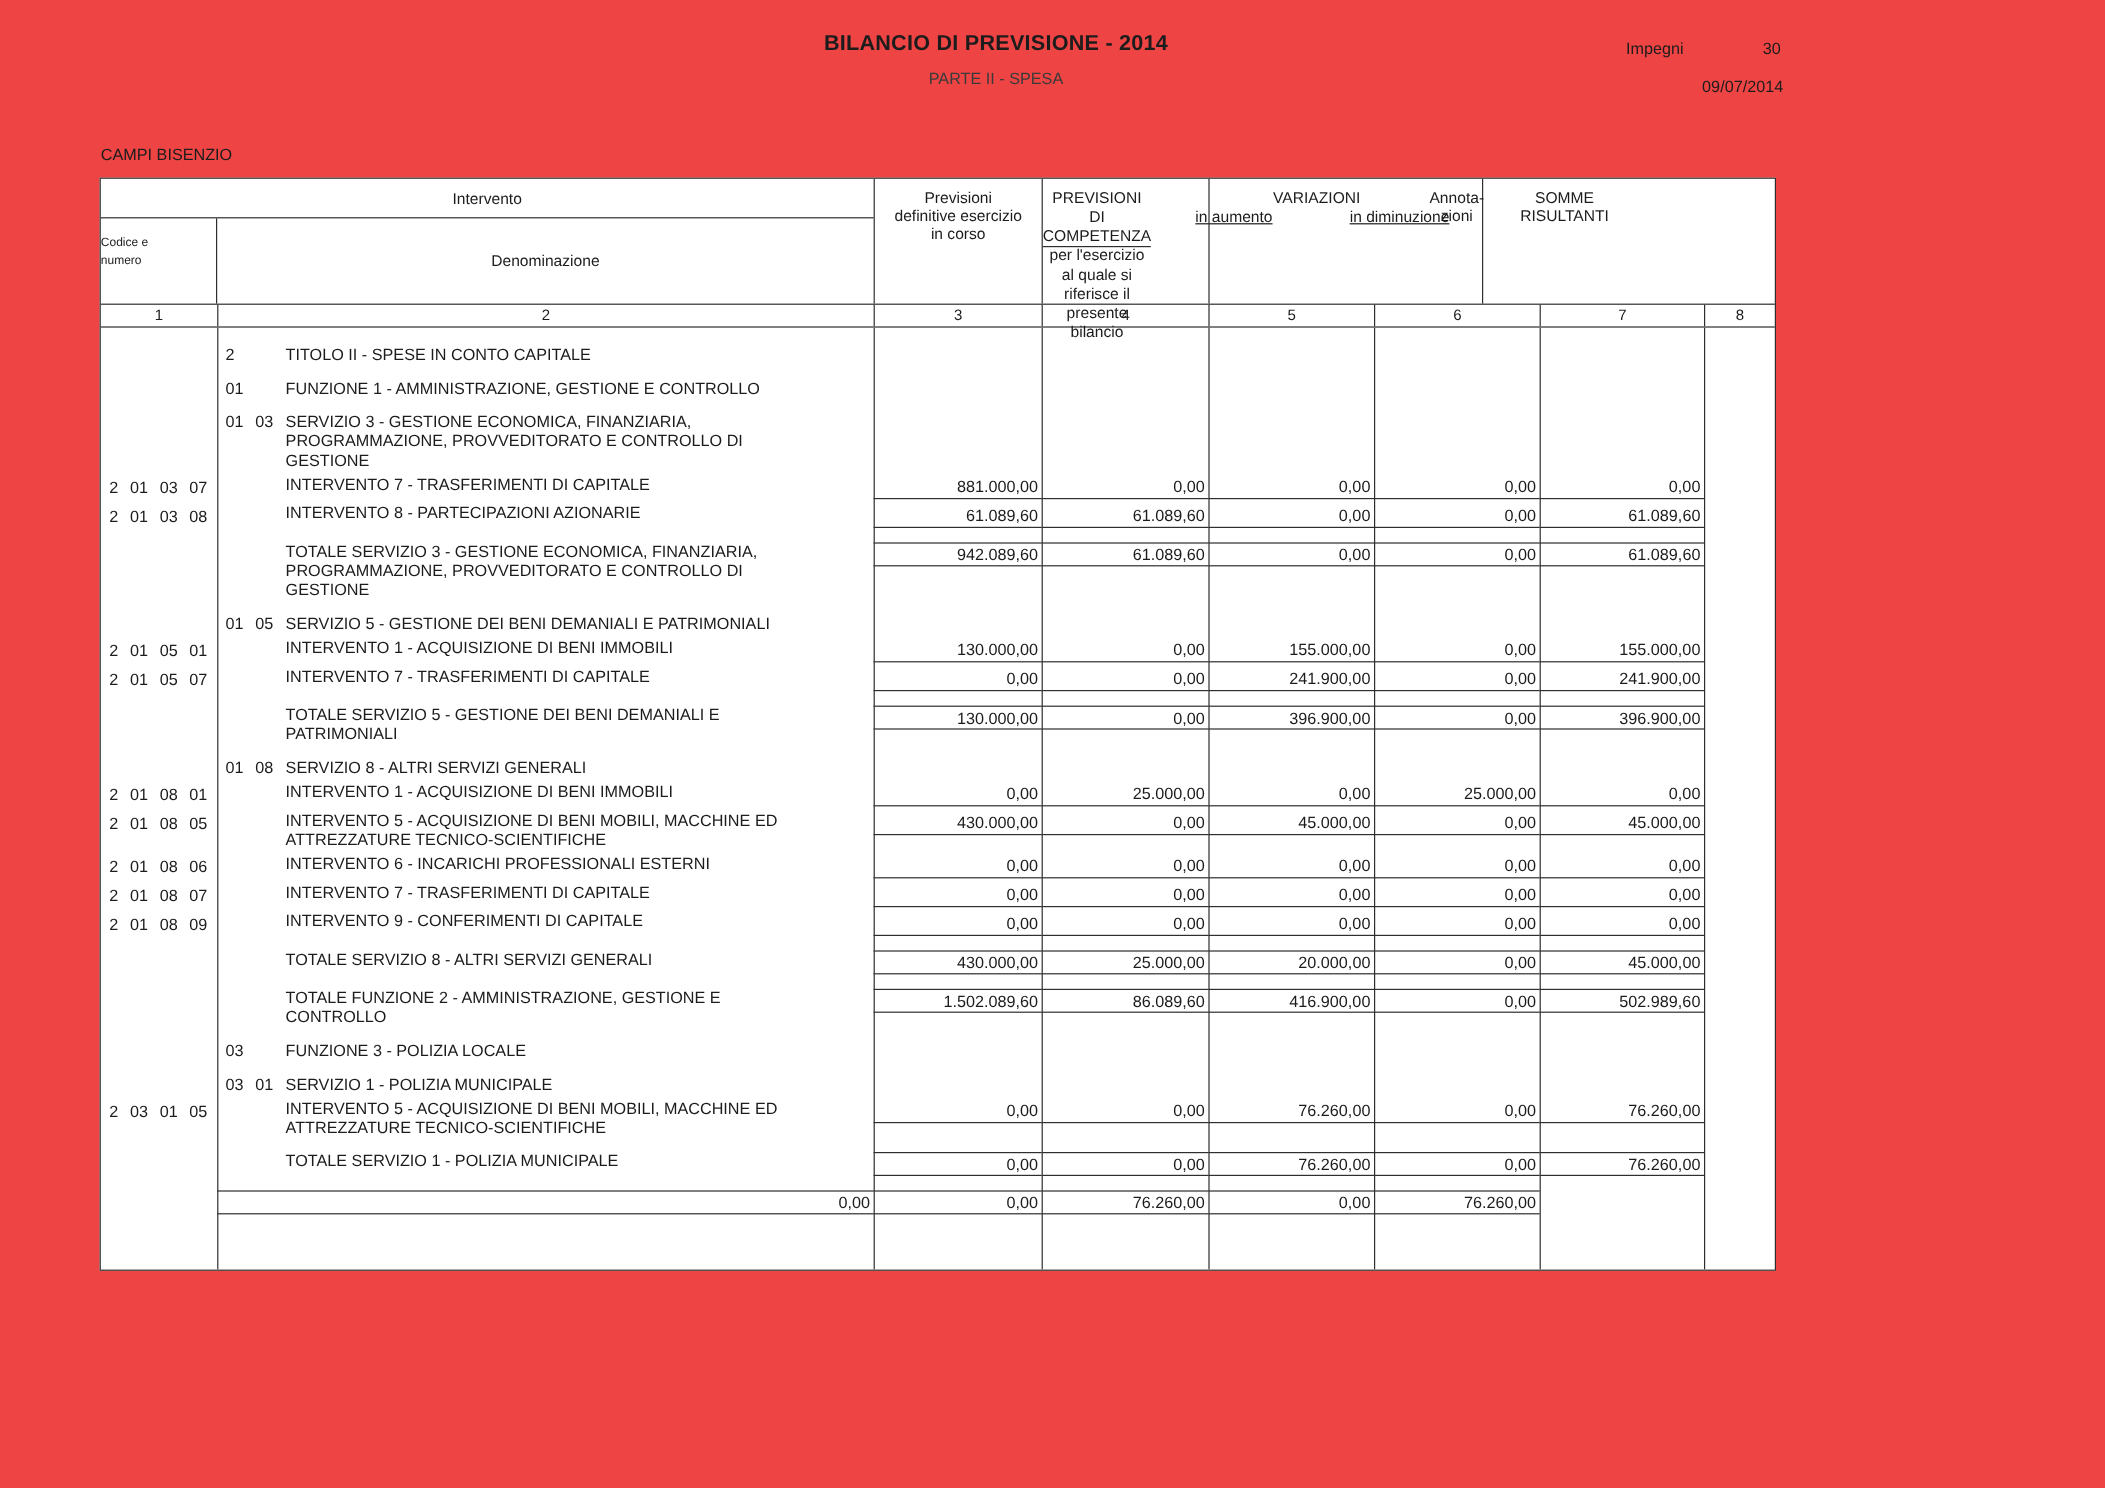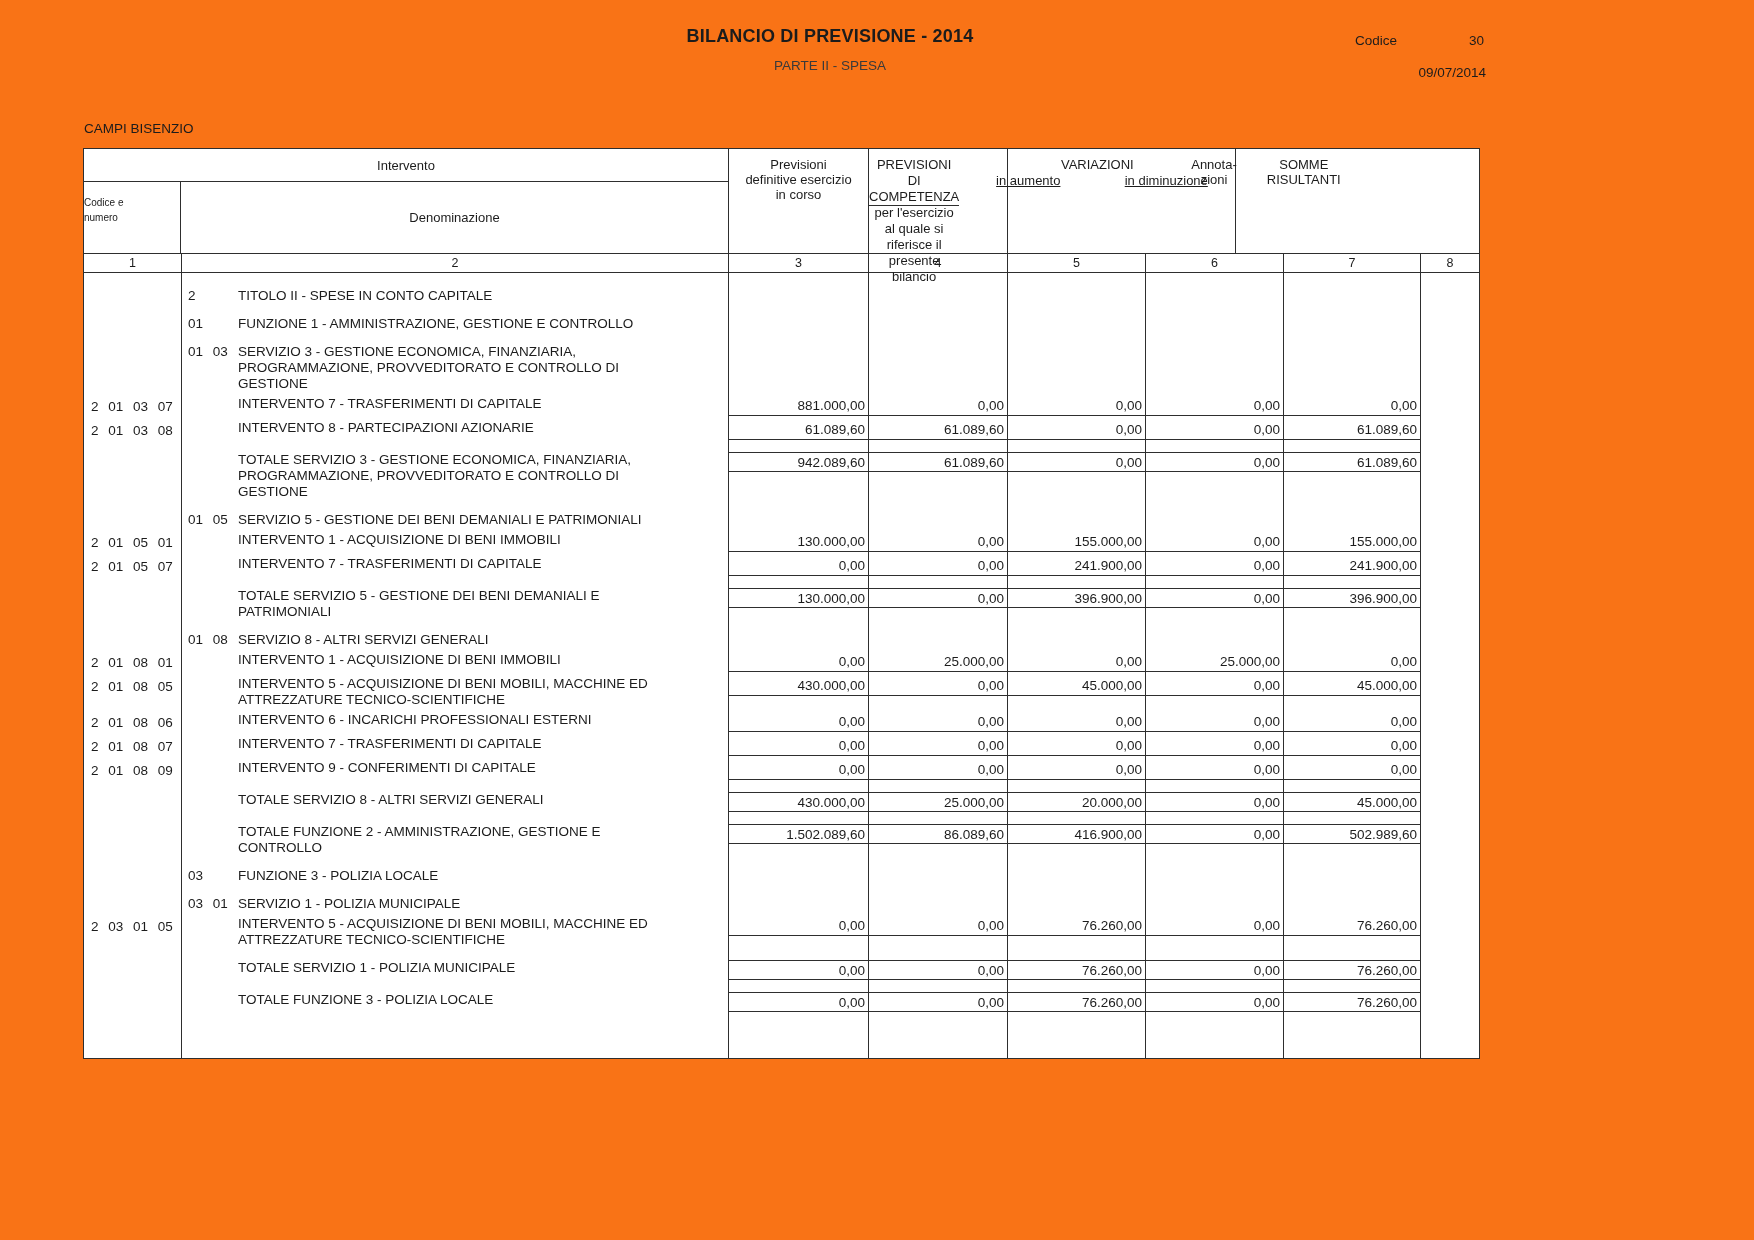--- a/index.html
+++ b/index.html
@@ -1,21 +1,21 @@
 <!DOCTYPE html>
 <html><head>
 <meta charset="utf-8">
 <style>
   * { box-sizing: border-box; margin: 0; padding: 0; }
   html, body { background: #ffffff; }
   .page {
     position: relative;
     width: 1754px;
     height: 1240px;
-    background: #f97316;
+    background: #ef4444;
     font-family: "Liberation Sans", sans-serif;
     color: #1c1c1c;
     overflow: hidden;
   }
   
   .doc-title {
     position: absolute; top: 26px; left: 0; width: 1660px;
     text-align: center; font-size: 18px; font-weight: bold; letter-spacing: .2px;
   }
   .doc-subtitle {
@@ -78,21 +78,21 @@
   .r-detail .val { border-bottom: 1px solid #2e2e2e; }
   .r-total  .val { border-top: 1px solid #2e2e2e; border-bottom: 1px solid #2e2e2e; }
 </style>
 </head>
 <body>
 
 <div class="page">
 
   <div class="doc-title">BILANCIO DI PREVISIONE - 2014</div>
   <div class="doc-subtitle">PARTE II - SPESA</div>
-  <div class="pagina-label">Codice</div>
+  <div class="pagina-label">Impegni</div>
   <div class="page-number">30</div>
   <div class="doc-date">09/07/2014</div>
   <div class="municipality">CAMPI BISENZIO</div>
 
   <div class="table">
     <div class="thead">
       <div class="h-top">
         <div class="h-intervento-group">
           <div class="h-intervento">Intervento</div>
           <div class="h-int-sub">
@@ -582,24 +582,20 @@
           <div class="cell c-num">
             <div class="val">0,00</div>
           </div>
           <div class="cell c-num">
             <div class="val">76.260,00</div>
           </div>
           <div class="cell c-annot"></div>
         </div>
         <div class="trow r-total">
           <div class="cell c-code"></div>
-          <div class="cell c-den">
-            <span class="prefix"></span>
-            <span class="dtext">TOTALE FUNZIONE 3 - POLIZIA LOCALE</span>
-          </div>
           <div class="cell c-num">
             <div class="val">0,00</div>
           </div>
           <div class="cell c-num">
             <div class="val">0,00</div>
           </div>
           <div class="cell c-num">
             <div class="val">76.260,00</div>
           </div>
           <div class="cell c-num">

